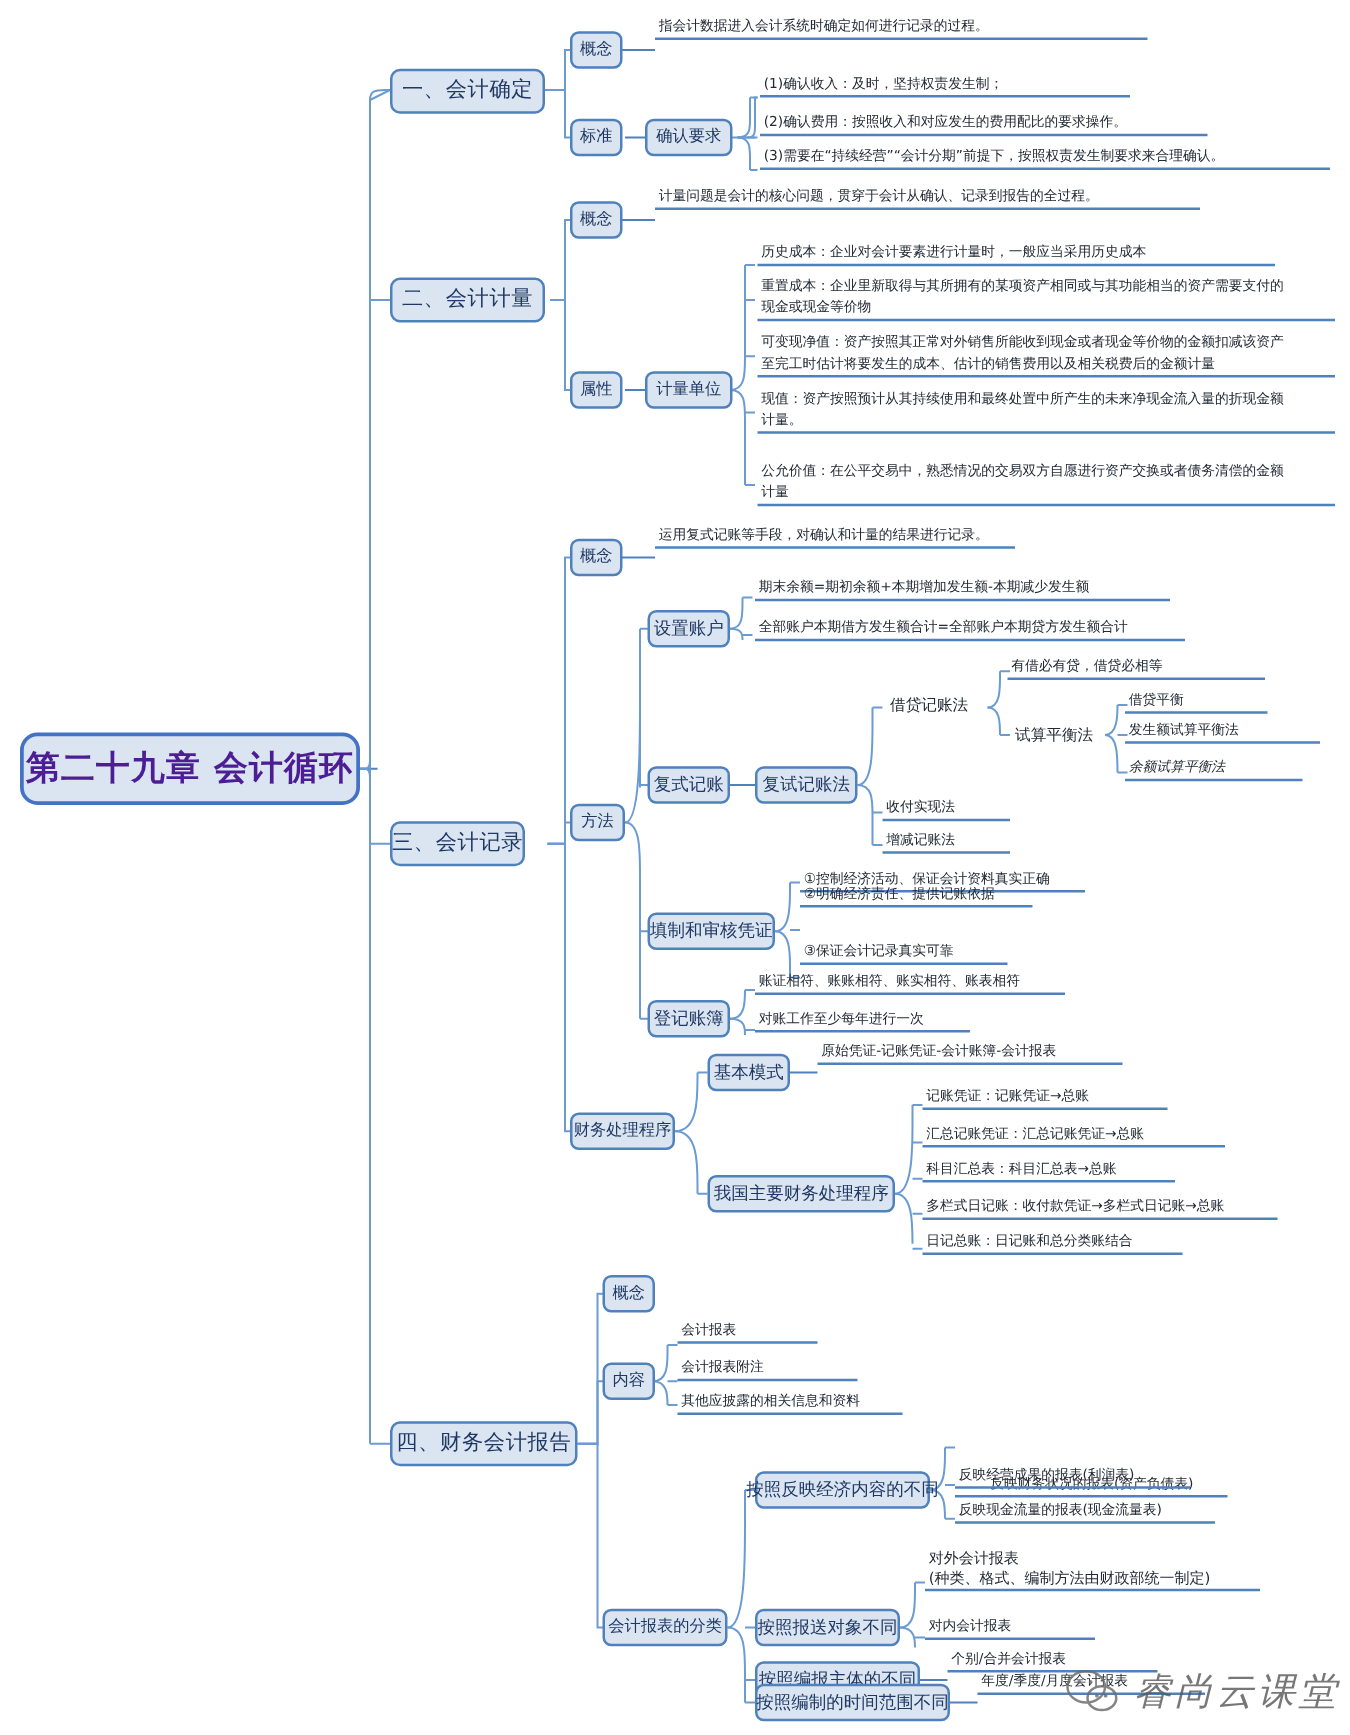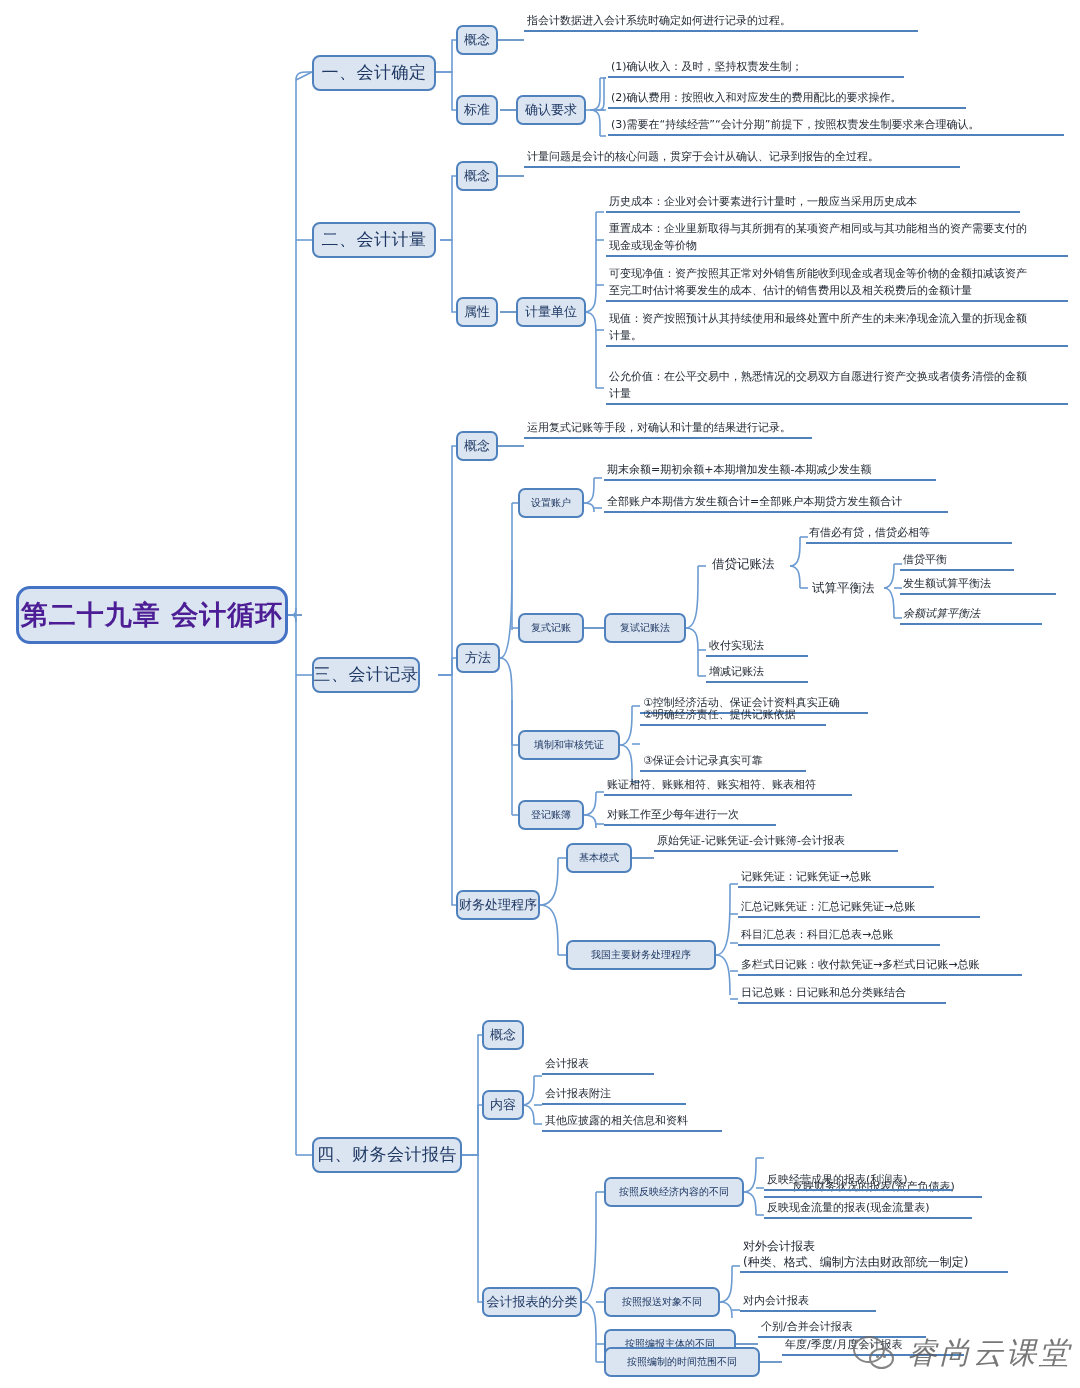--- a/index.html
+++ b/index.html
@@ -18,21 +18,21 @@
     color:#1f3864;display:flex;align-items:center;justify-content:center;
     text-align:center;line-height:1.15;white-space:nowrap;
     padding:0 6px;
   }
   .node.root{
     background:#dbe5f1;border:3px solid #4472c4;border-radius:14px;
     font-size:27px;font-weight:bold;letter-spacing:1px;color:#4c1d95;
   }
   .node.lvl1{font-size:17px;border-radius:8px;letter-spacing:.5px;}
   .node.lvl2{font-size:13px;}
-  .node.lvl3{font-size:10px;}
+  .node.lvl3{font-size:14px;}
 
   
   .leaf{
     position:absolute;box-sizing:border-box;
     font-size:11px;line-height:17px;color:#222a35;
     border-bottom:2.5px solid #4f81bd;
     padding:0 2px 1px 3px;white-space:pre-line;
   }
   .leaf.small{font-size:12px;line-height:16px;}
 

